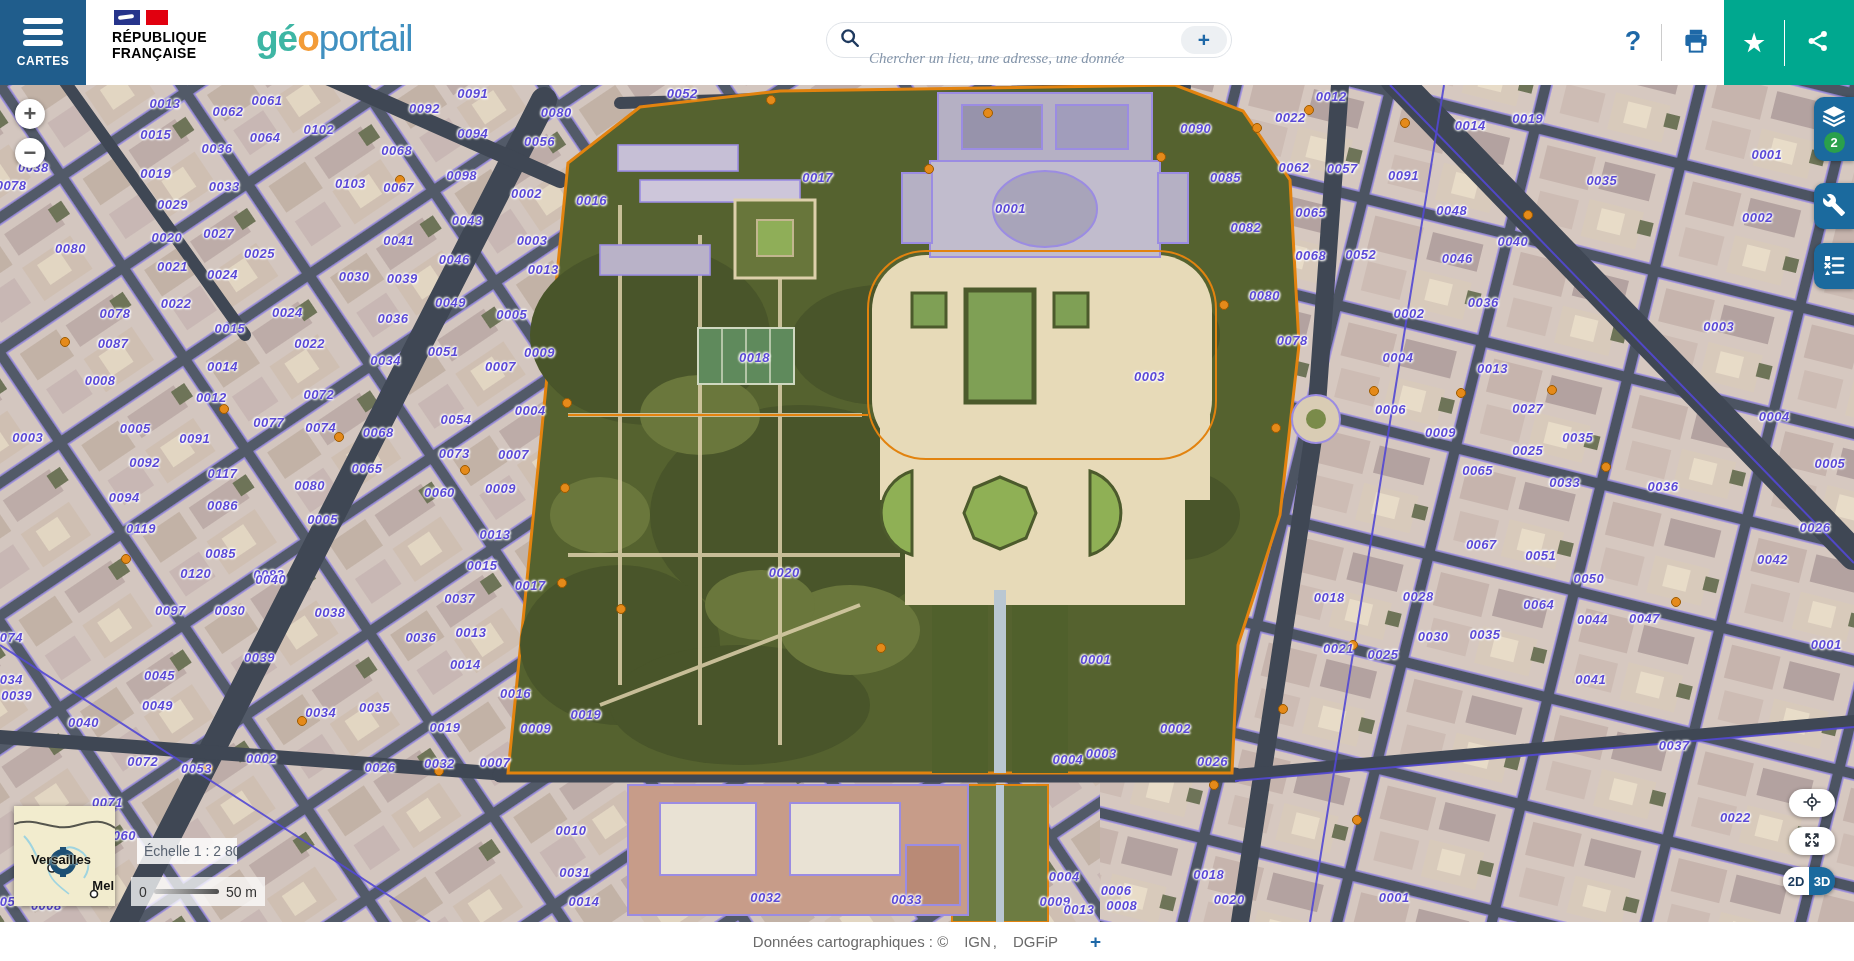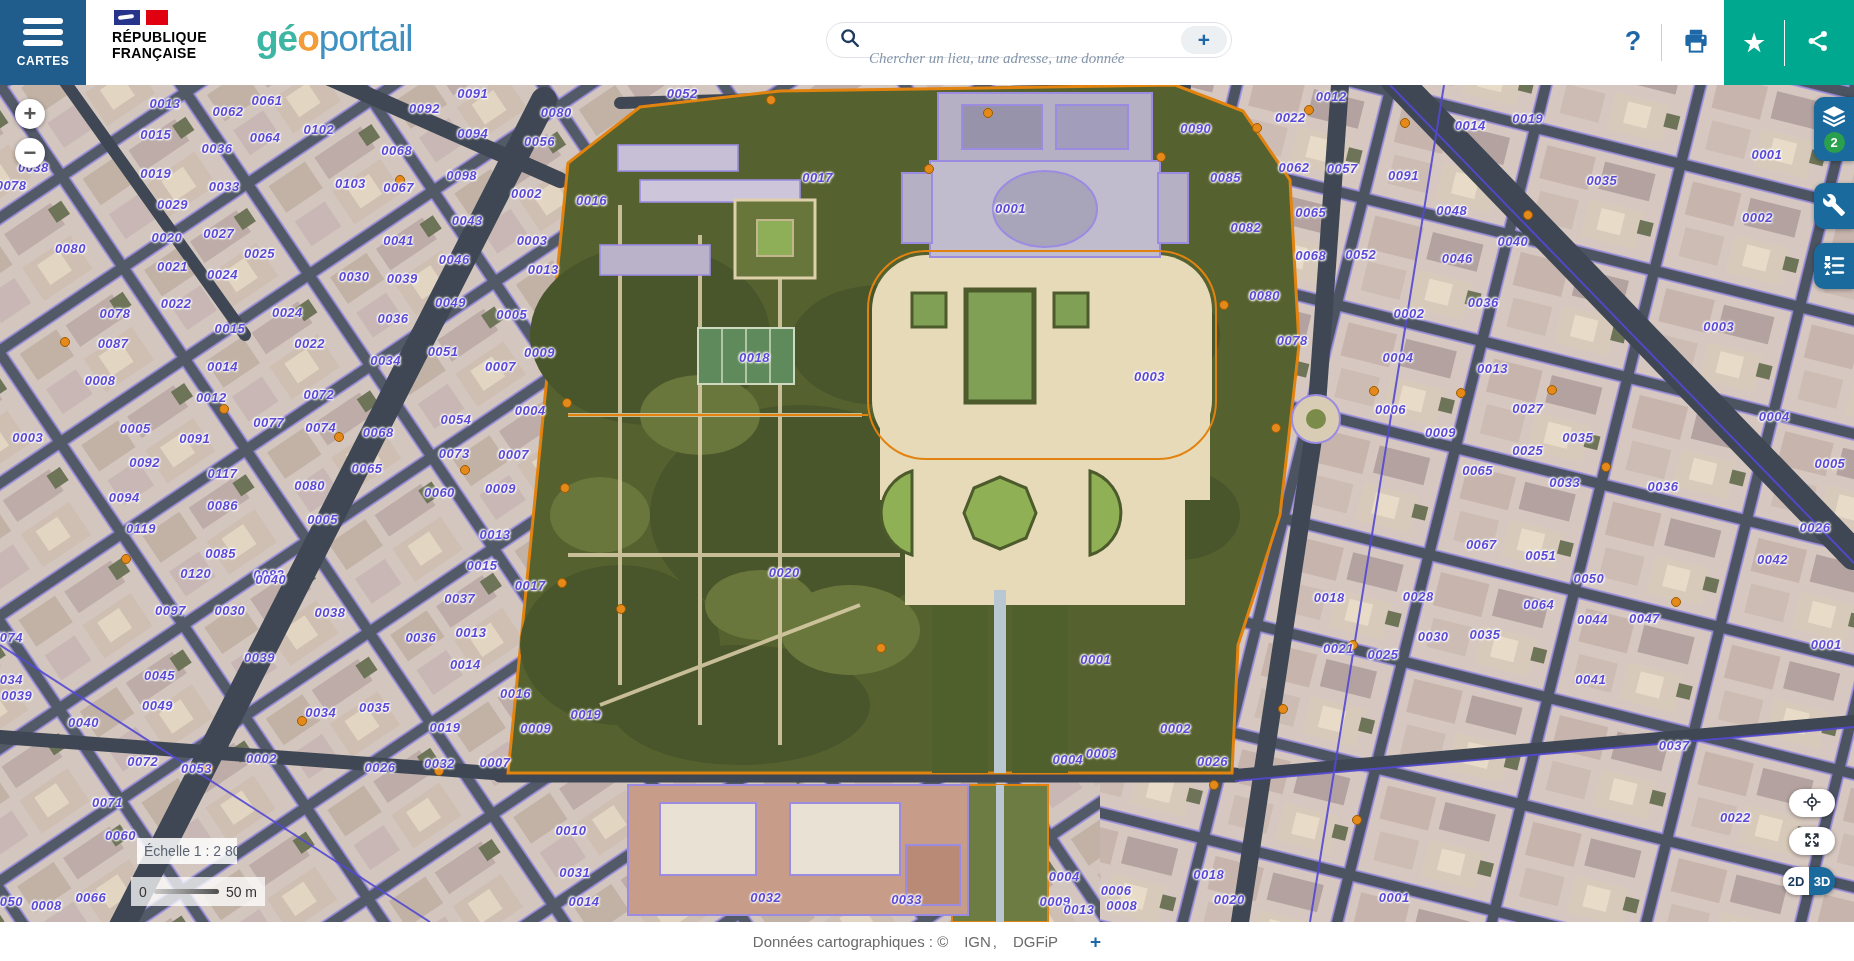--- a/index.html
+++ b/index.html
@@ -475,20 +475,39 @@
         <rect x="3" y="3" width="5" height="5" fill="#fff" stroke="none"></rect>
           <line x1="11" y1="5.5" x2="21" y2="5.5"></line>
         <path d="M3.5 10.5 l4 4 M7.5 10.5 l-4 4"></path>
           <line x1="11" y1="12.5" x2="21" y2="12.5"></line>
         <path d="M5.5 17.5 l-2.6 4.5 h5.2 Z" fill="#fff" stroke="none"></path>
           <line x1="11" y1="19.5" x2="21" y2="19.5"></line>
       </svg>
     </span>
   </button>
 
+  <div class="minimap">
+    <svg width="101" height="100" viewBox="0 0 101 100">
+      <rect width="101" height="100" fill="#f2ecce"></rect>
+      <path d="M0,18 C20,10 40,26 60,20 S 90,14 101,22" stroke="#55554d" stroke-width="2" fill="none"></path>
+      <path d="M10,30 C25,45 20,60 35,55 C50,50 48,38 60,42 C75,47 78,60 70,72" stroke="#9fd4e0" stroke-width="2" fill="none"></path>
+      <path d="M35,55 C30,70 45,80 55,88" stroke="#9fd4e0" stroke-width="1.6" fill="none"></path>
+      <circle cx="38" cy="62" r="4" fill="#fff" stroke="#222" stroke-width="1.6"></circle>
+      <circle cx="80" cy="88" r="3.5" fill="#fff" stroke="#222" stroke-width="1.6"></circle>
+      <g stroke="#1d4f74">
+        <circle cx="49" cy="56" r="10" fill="none" stroke-width="6"></circle>
+        <line x1="49" y1="41" x2="49" y2="47" stroke-width="6"></line>
+          <line x1="49" y1="65" x2="49" y2="71" stroke-width="6"></line>
+        <line x1="34" y1="56" x2="40" y2="56" stroke-width="6"></line>
+          <line x1="58" y1="56" x2="64" y2="56" stroke-width="6"></line>
+      </g>
+    </svg>
+    <span class="minimap-city">Versailles</span>
+    <span class="minimap-city2">Mel</span>
+  </div>
 
   <div class="scale-text">Échelle 1 : 2 806</div>
   <div class="scale-bar">
     <span>0</span>
     <span class="bar"></span>
     <span>50 m</span>
   </div>
 
   <button class="rb-pill rb-locate">
     <span>

